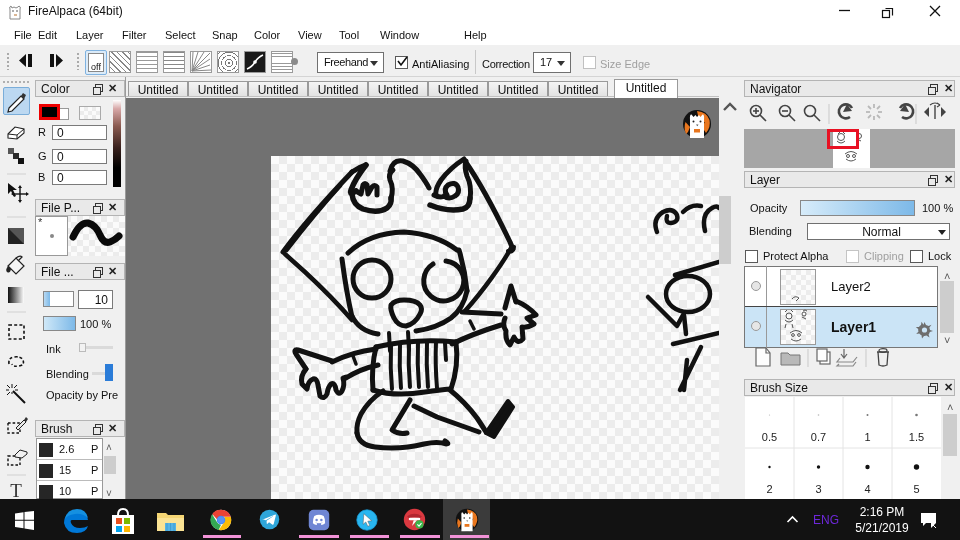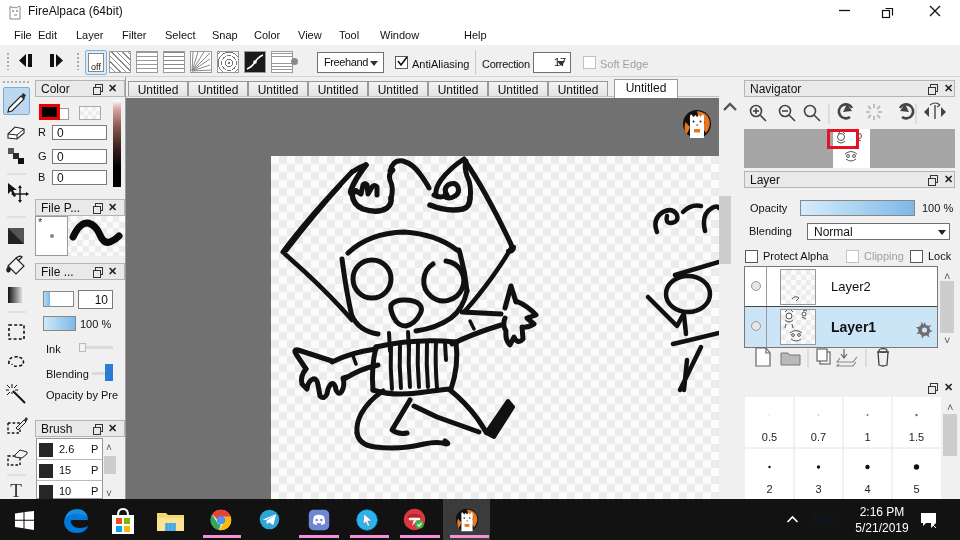--- a/index.html
+++ b/index.html
@@ -25,21 +25,21 @@
 .pfloat { position:absolute; width:9px; height:9px; }
 .pfloat:before { content:""; position:absolute; left:2px; top:0; width:6px; height:6px; border:1px solid #333; }
 .pfloat:after { content:""; position:absolute; left:0; top:3px; width:6px; height:6px; border:1px solid #333; background:#e9e9e9; }
 .pclose { position:absolute; font-size:11px; font-weight:bold; color:#222; }
 .inp { position:absolute; background:#fff; border:1px solid #7a7a7a; font-size:12px; color:#111; }
 
 .checker { background-image:conic-gradient(#ececec 25%,#fbfbfb 0 50%,#ececec 0 75%,#fbfbfb 0); background-size:16px 16px; }
 
 .tab { position:absolute; top:81px; height:15px; background:linear-gradient(#f4f4f4,#e2e2e2); border:1px solid #9a9a9a; border-bottom:none; font-size:12px; color:#111; text-align:center; padding-top:1px; }
 
-.ddl { position:absolute; background:#fff; border:1px solid #707070; font-size:12px; color:#111; }
+.ddl { position:absolute; background:#fff; border:1px solid #707070; font-size:12px; color:#111;text-align:center; }
 
 .sbtrack { position:absolute; background:#f0f0f0; }
 .sbthumb { position:absolute; background:#cdcdcd; }
 .sbarr { position:absolute; color:#555; font-size:10px; }
 
 #taskbar { left:0; top:499px; width:960px; height:41px; background:#121212; }
 .pink { position:absolute; top:535px; height:3px; background:#f293d8; }
 </style>
 </head>
 <body>
@@ -111,23 +111,23 @@
   <div class="abs" style="left:291px;top:58px;width:7px;height:7px;border-radius:50%;background:#8a8a8a"></div>
 
   <div class="combo" style="left:317px;top:52px;width:67px;height:21px;padding:3px 0 0 6px;letter-spacing:-0.4px">Freehand<span class="arr"></span></div>
   <div class="cb" style="left:395px;top:56px"></div>
   <svg class="abs" style="left:396px;top:55px" width="13" height="13" viewBox="0 0 13 13">
       <path d="M2,6 L5,10 L11,2" fill="none" stroke="#111" stroke-width="1.6"></path>
     </svg>
   <div class="lbl" style="left:412px;top:58px">AntiAliasing</div>
   <div class="abs" style="left:475px;top:50px;width:1px;height:24px;background:#c8c8c8"></div>
   <div class="lbl" style="left:482px;top:58px;letter-spacing:-0.3px">Correction</div>
-  <div class="combo" style="left:533px;top:52px;width:38px;height:21px;padding:3px 0 0 20px">17<span class="arr"></span></div>
+  <div class="combo" style="left:533px;top:52px;width:38px;height:21px;padding:3px 0 0 6px">17<span class="arr"></span></div>
   <div class="cb" style="left:583px;top:56px;border-color:#c0c0c0"></div>
-  <div class="lbl" style="left:600px;top:58px;color:#9f9f9f">Soft Edge</div>
+  <div class="lbl" style="left:600px;top:58px;color:#9f9f9f">Size Edge</div>
 
   <div class="abs" style="left:0;top:77px;width:960px;height:422px;background:#f0f0f0"></div>
   <div class="abs" style="left:2px;top:80px;width:29px;height:5px;background-image:radial-gradient(circle,#b0b0b0 1px,transparent 1.2px);background-size:4px 4px"></div>
   <div class="abs" style="left:3px;top:87px;width:27px;height:28px;background:#bcd8f1;border:1px solid #7aadd9;border-radius:2px"></div>
   <svg id="ticons" class="abs" style="left:0;top:77px" width="33" height="422" viewBox="0 0 33 422">
 
     <g transform="translate(16,24)">
         <path d="M-7,7 L5,-5 L8,-2 L-4,10 L-8,11 Z" fill="#fff" stroke="#222" stroke-width="1.2"></path>
         <path d="M5,-5 L8,-2 L10,-6 L7,-8 Z" fill="#333"></path>
       </g>
@@ -498,20 +498,21 @@
       <path d="M100,4 L100,12 M97,9 L100,13 L103,9"></path>
       <path d="M96,13 L93,17 L109,17 L113,12 M95,19 L93,21 L109,21 L112,17" stroke="#888"></path>
     </g>
     <line x1="122" y1="4" x2="122" y2="22" stroke="#c9c9c9"></line>
     <g stroke="#444" stroke-width="1.3" fill="none">
       <path d="M133,7 L145,7 M134,7 L135,20 Q139,22 143,20 L144,7"></path>
         <ellipse cx="139" cy="5.5" rx="4" ry="1.8"></ellipse>
     </g>
   </svg>
 
+  <div class="ptitle" style="left:744px;top:379px;width:211px">Brush Size</div>
   <div class="pfloat" style="left:928px;top:383px"></div>
   <div class="pclose" style="left:944px;top:381px">✕</div>
   <div class="abs" style="left:745px;top:397px;width:196px;height:102px;background:#fff"></div>
   <svg class="abs" style="left:745px;top:397px" width="196" height="102" viewBox="0 0 196 102">
     <g stroke="#e4e4e4">
         <line x1="49" y1="0" x2="49" y2="102"></line>
         <line x1="98" y1="0" x2="98" y2="102"></line>
         <line x1="147" y1="0" x2="147" y2="102"></line>
         <line x1="0" y1="51" x2="196" y2="51"></line>
       </g>
@@ -621,21 +622,21 @@
 
   <div class="pink" style="left:203px;width:38px"></div>
   <div class="pink" style="left:299px;width:40px"></div>
   <div class="pink" style="left:350px;width:39px"></div>
   <div class="pink" style="left:400px;width:40px"></div>
   <div class="pink" style="left:450px;width:39px"></div>
 
   <svg class="abs" style="left:786px;top:515px" width="13" height="9" viewBox="0 0 13 9">
       <path d="M1.5,7 L6.5,2 L11.5,7" fill="none" stroke="#fff" stroke-width="1.6"></path>
     </svg>
-  <div class="abs" style="left:813px;top:513px;font-size:12px;color:#0f172a">ENG</div>
+  <div class="abs" style="left:813px;top:513px;font-size:12px;color:#6d28d9">ENG</div>
   <div class="abs" style="left:852px;top:505px;width:60px;font-size:12px;color:#fff;text-align:center">2:16 PM</div>
   <div class="abs" style="left:846px;top:521px;width:72px;font-size:12px;color:#fff;text-align:center">5/21/2019</div>
   <svg class="abs" style="left:920px;top:512px" width="17" height="16" viewBox="0 0 17 16">
     <path d="M1,1 L16,1 L16,11 L6,11 L3,14 L3,11 L1,11 Z" fill="#fff"></path>
     <path d="M11,11 L11,16 L16,11 Z" fill="#fff"></path>
     <path d="M12,12 L16,16" stroke="#fff" stroke-width="1"></path>
   </svg>
 </div>
 
 </body></html>

